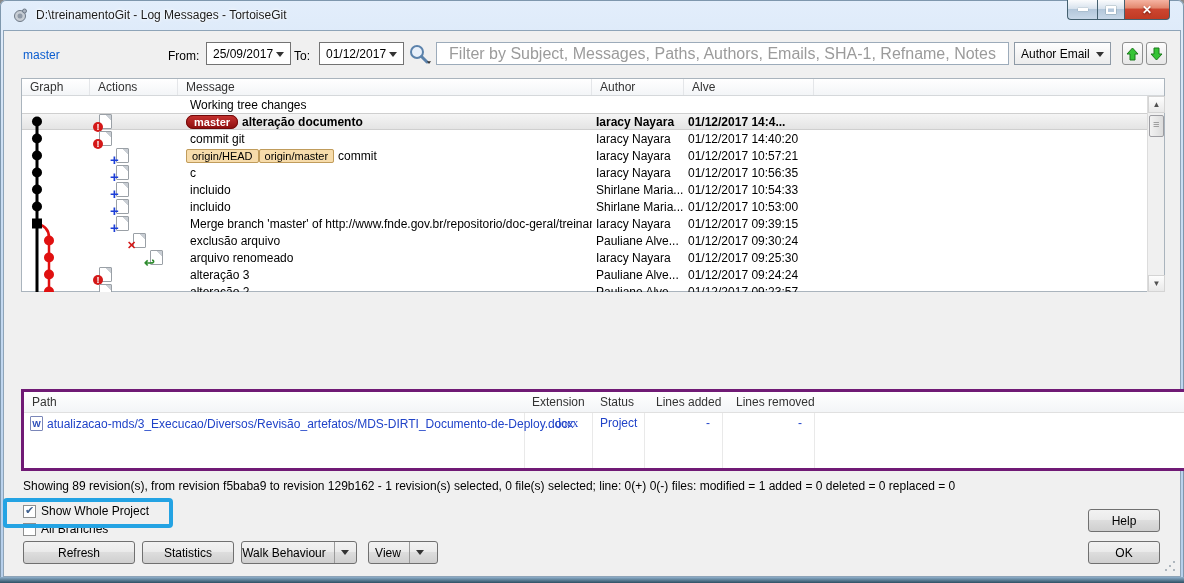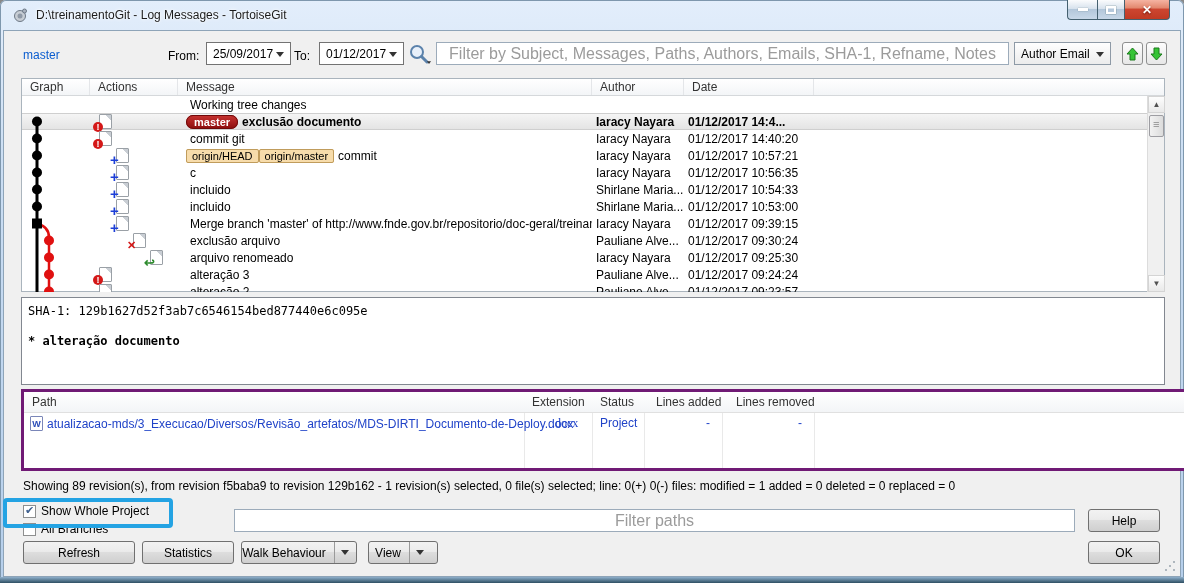--- a/index.html
+++ b/index.html
@@ -198,42 +198,42 @@
         <path d="M6.5 13 L1 7 H4 V1 H9 V7 H12 Z" fill="#35c435" stroke="#1c7a1c"></path>
       </svg>
     </div>
 
     <div class="loglist">
       <div class="log-header">
         <div class="hcell" style="width:68px;">Graph</div>
         <div class="hcell" style="width:88px;">Actions</div>
         <div class="hcell" style="width:414px;">Message</div>
         <div class="hcell" style="width:92px;">Author</div>
-        <div class="hcell" style="width:130px;">Date</div>
+        <div class="hcell" style="width:130px;">Alve</div>
         <div class="hcell" style="flex:1; border-right:none;"></div>
       </div>
       <div class="log-rows" id="log-rows">
           <div class="log-row">
     <div class="cell c-graph"></div>
     <div class="cell c-actions"></div>
     <div class="cell c-msg">
       <span class="badges"></span>
       <span class="msg-text">Working tree changes</span>
     </div>
     <div class="cell c-author"></div>
     <div class="cell c-date"></div>
   </div>
           <div class="log-row selected">
     <div class="cell c-graph"></div>
     <div class="cell c-actions">
               <span class="act act-modified" style="margin-left: 9px;"></span>
             </div>
     <div class="cell c-msg">
       <span class="badges"><span class="badge badge-branch">master</span></span>
-      <span class="msg-text">exclusão documento</span>
+      <span class="msg-text">alteração documento</span>
     </div>
     <div class="cell c-author">Iaracy Nayara</div>
     <div class="cell c-date">01/12/2017 14:4...</div>
   </div>
           <div class="log-row">
     <div class="cell c-graph"></div>
     <div class="cell c-actions">
               <span class="act act-modified" style="margin-left: 9px;"></span>
             </div>
     <div class="cell c-msg">
@@ -367,24 +367,20 @@
           <circle cx="27" cy="178.5" r="5" fill="#e01010"></circle>
           <circle cx="27" cy="195.5" r="5" fill="#e01010"></circle>
         </svg>
       <div class="vscroll">
         <div class="sb-btn" style="top:0;">▲</div>
         <div class="sb-thumb"></div>
         <div class="sb-btn" style="bottom:0;">▼</div>
       </div>
     </div>
 
-    <div class="sha-panel">
-      <div>SHA-1: 129b1627d52f3ab7c6546154bed877440e6c095e</div>
-      <div class="sha-msg">* alteração documento</div>
-    </div>
 
     <div class="filelist">
       <div class="fl-sep" style="left:500px;"></div>
       <div class="fl-sep" style="left:568px;"></div>
       <div class="fl-sep" style="left:620px;"></div>
       <div class="fl-sep" style="left:698px;"></div>
       <div class="fl-sep" style="left:790px;"></div>
       <div class="fl-header">
         <span style="left:8px;">Path</span>
         <span style="left:508px;">Extension</span>
@@ -411,21 +407,20 @@
     <div class="checkline" style="left:19px; top:473px;">
       <span class="cbx checked"></span>
       <span>Show Whole Project</span>
     </div>
     <div class="checkline" style="left:19px; top:491px;">
       <span class="cbx"></span>
       <span>All Branches</span>
     </div>
     <div class="hl-box"></div>
 
-    <input class="text-input" style="left: 230px; top: 478px; width: 841px;" placeholder="Filter paths">
     <div class="btn" style="left:1084px; top:478px; width:72px;">
       <span>Help</span>
     </div>
 
     <div class="btn" style="left:19px; top:510px; width:112px;">
       <span>Refresh</span>
     </div>
     <div class="btn" style="left:138px; top:510px; width:92px;">
       <span>Statistics</span>
     </div>

